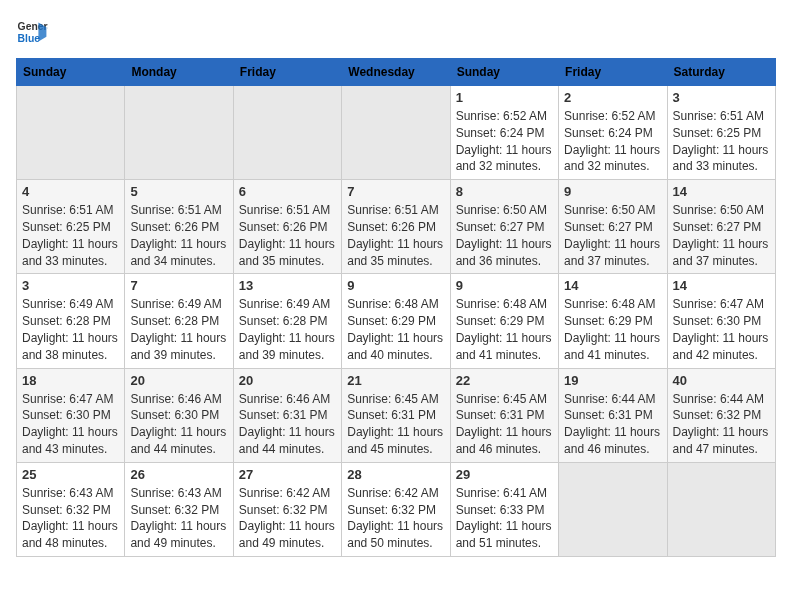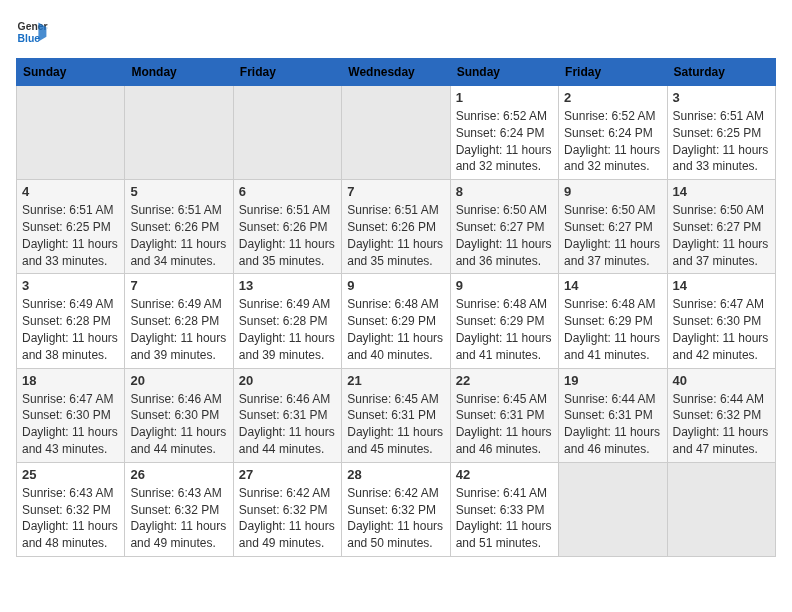--- a/index.html
+++ b/index.html
@@ -289,21 +289,21 @@
 Sunset: 6:32 PM
 Daylight: 11 hours and 49 minutes.</div>
         </td>
         <td>
           <span class="day-num">28</span>
           <div class="day-info" style="white-space: pre-line;">Sunrise: 6:42 AM
 Sunset: 6:32 PM
 Daylight: 11 hours and 50 minutes.</div>
         </td>
         <td>
-          <span class="day-num">42</span>
+          <span class="day-num">29</span>
           <div class="day-info" style="white-space: pre-line;">Sunrise: 6:41 AM
 Sunset: 6:33 PM
 Daylight: 11 hours and 51 minutes.</div>
         </td>
         <td class="empty-cell"></td>
         <td class="empty-cell"></td>
       </tr>
     </tbody>
 </table>
 

